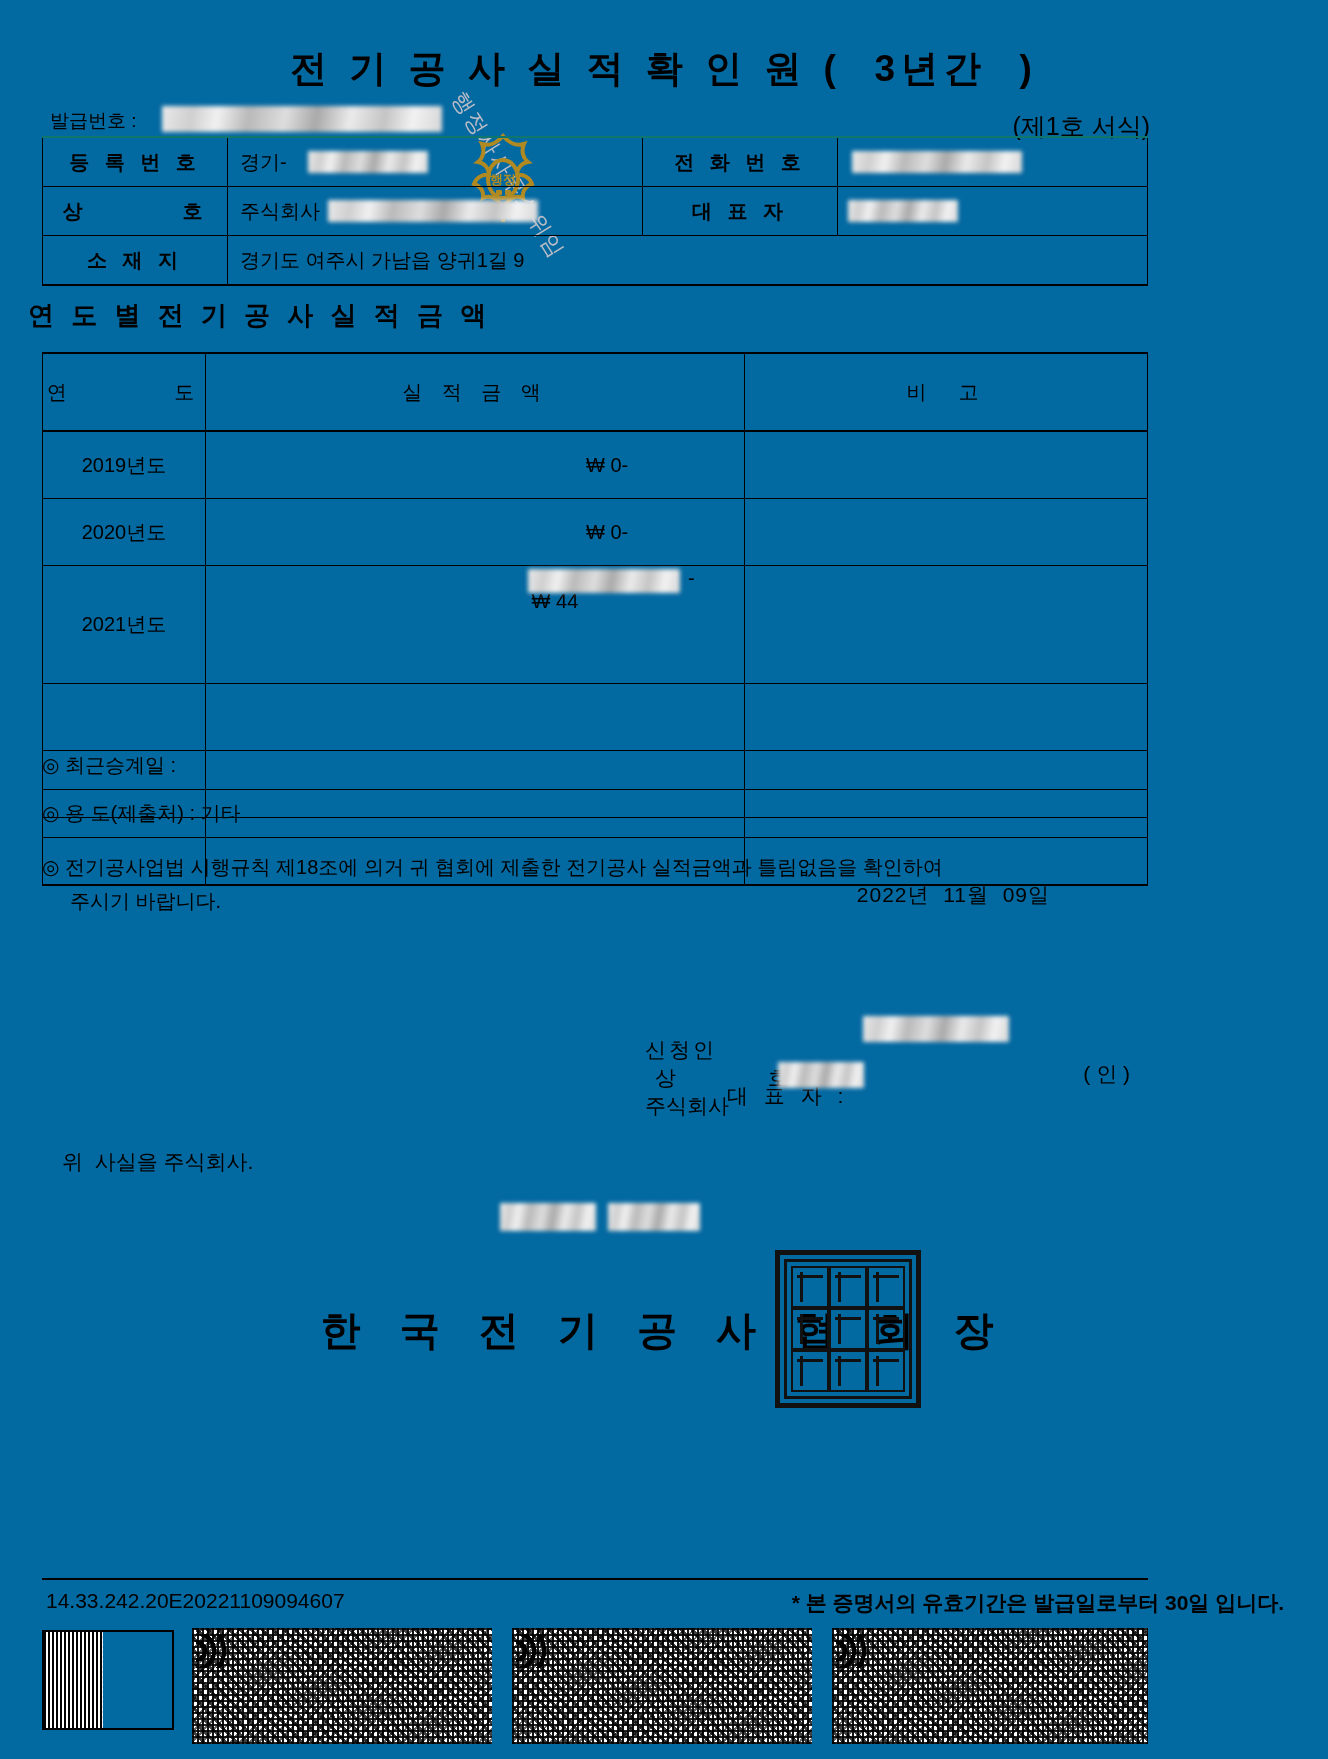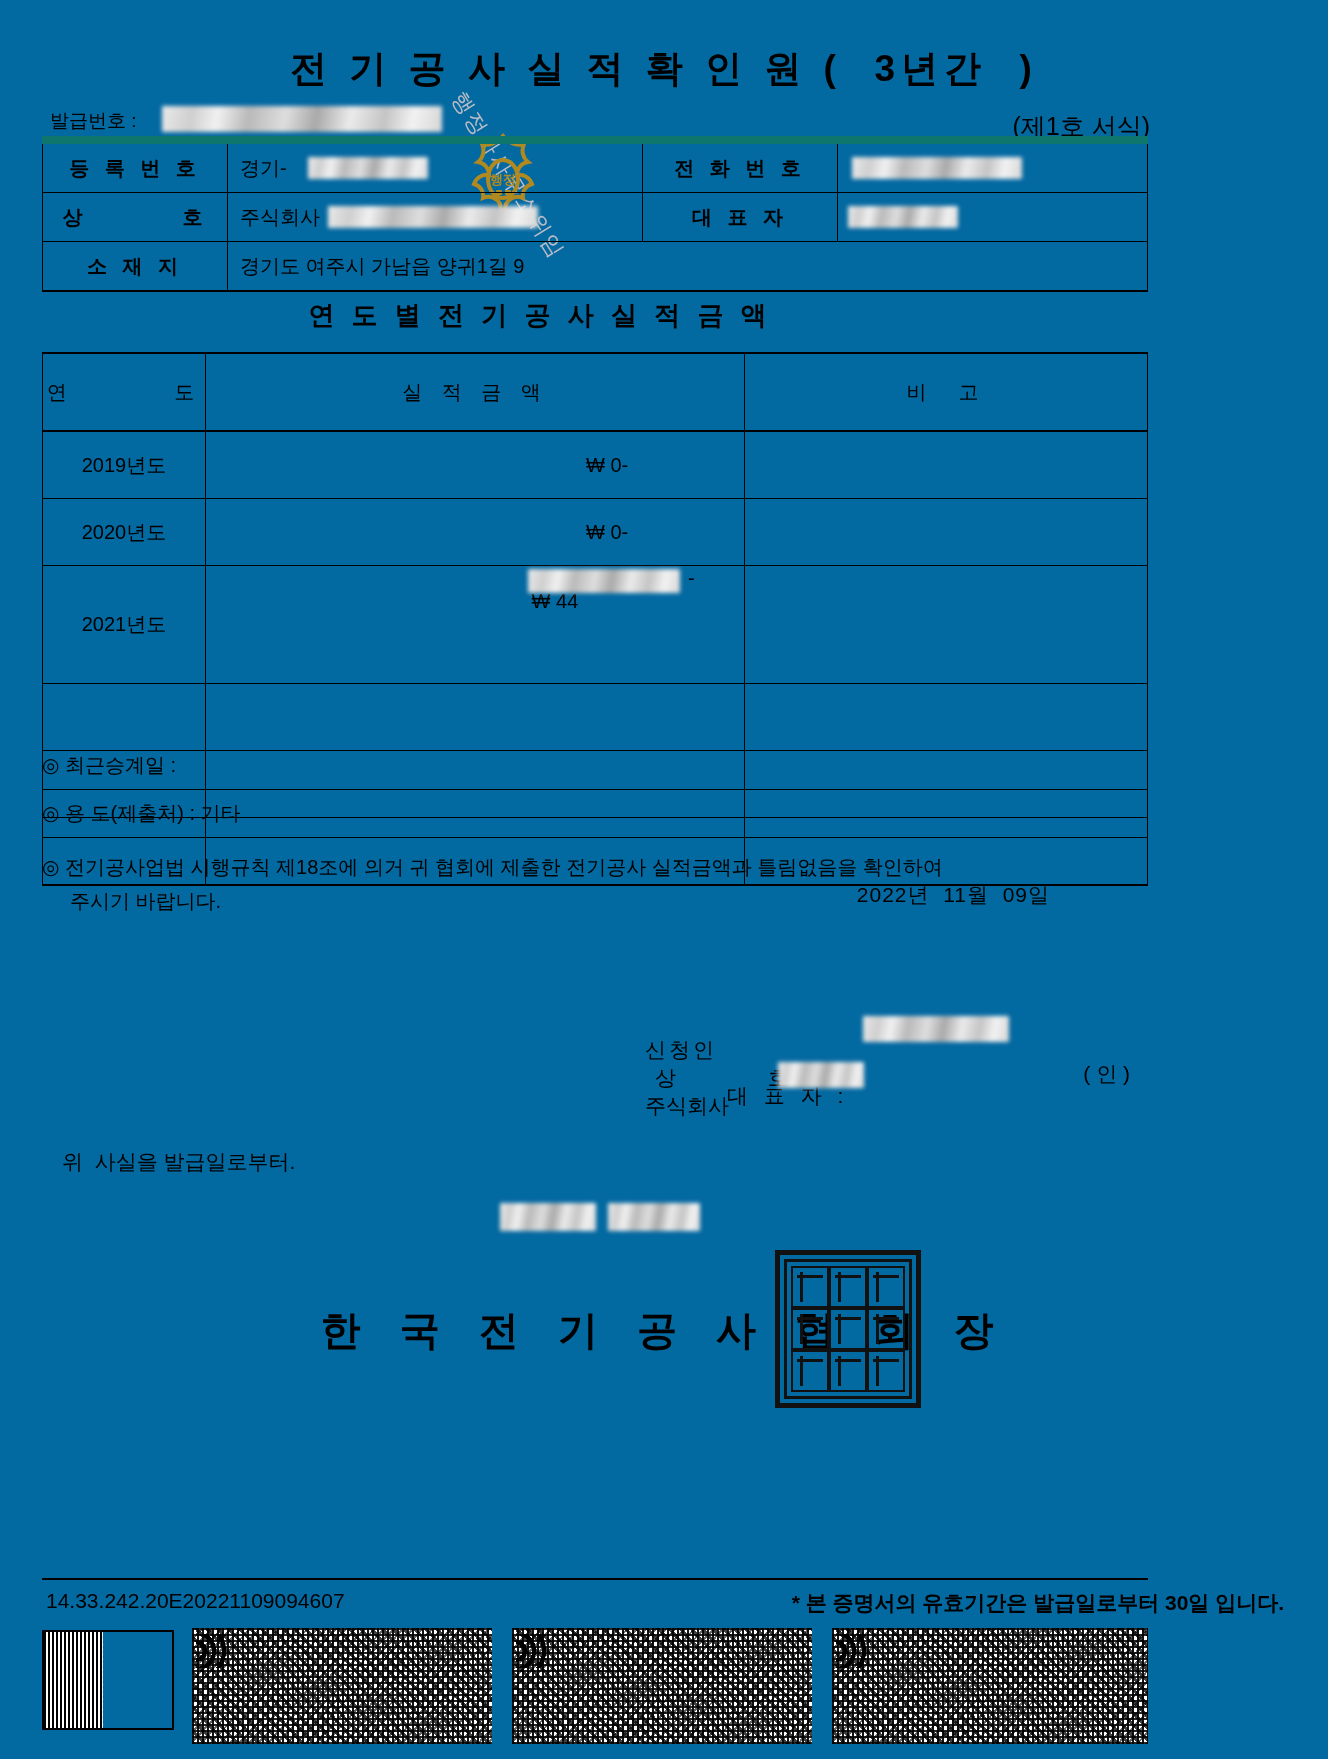--- a/index.html
+++ b/index.html
@@ -81,21 +81,21 @@
     border-collapse: collapse;
     table-layout: fixed;
   }
   .info-table td {
     border: 1px solid #000;
     height: 48px;
     font-size: 20px;
     padding: 0 12px;
     vertical-align: middle;
   }
-  .info-table tr:first-child td { border-top: 8px solid #0f766e; margin-left: 25px; }
+  .info-table tr:first-child td { border-top: 2px solid #0f766e; margin-left: 25px; }
   .info-table tr:last-child td { border-bottom: 2px solid #000; }
   .cell-label {
     text-align: center;
     font-weight: bold;
     letter-spacing: 5px;
     white-space: pre;
   }
   .cell-value { position: relative; }
   .cell-value .txt { white-space: pre; }
   .inline-redact {
@@ -126,25 +126,25 @@
     white-space: pre;
     pointer-events: none;
   }
 
   
   .section-title {
     position: absolute;
     top: 298px;
     left: 0;
     width: 1080px;
-    text-align: center;
     font-size: 26px;
     font-weight: bold;
     letter-spacing: 5px;
     white-space: pre;
+    padding-left: 28px;
   }
 
   
   .amount-table {
     position: absolute;
     top: 352px;
     left: 42px;
     width: 1106px;
     border-collapse: collapse;
     table-layout: fixed;
@@ -533,21 +533,21 @@
       <span>주식회사</span>
       <span class="redact" style="position:absolute;left:253px;top:4px;width:146px;height:26px"></span>
     </div>
     <div class="app-row">
       <span class="rep-lbl" style="padding-left:82px">대 표 자 :</span>
       <span class="redact" style="position:absolute;left:168px;top:4px;width:86px;height:26px"></span>
       <span class="seal-mark">( 인 )</span>
     </div>
   </div>
 
-  <div class="confirm-text">위  사실을 발급일로부터.</div>
+  <div class="confirm-text">위  사실을 주식회사.</div>
 
   <span class="redact sig-redact-a"></span>
   <span class="redact sig-redact-b"></span>
 
   <div class="assoc-name">한 국 전 기 공 사 협 회 장</div>
   <div class="stamp">
     <div class="stamp-outer"></div>
     <div class="stamp-inner"></div>
     <div class="stamp-grid">
       <div class="stamp-cell"></div>

